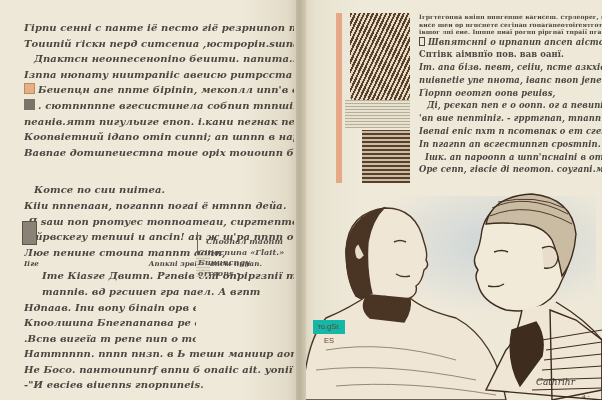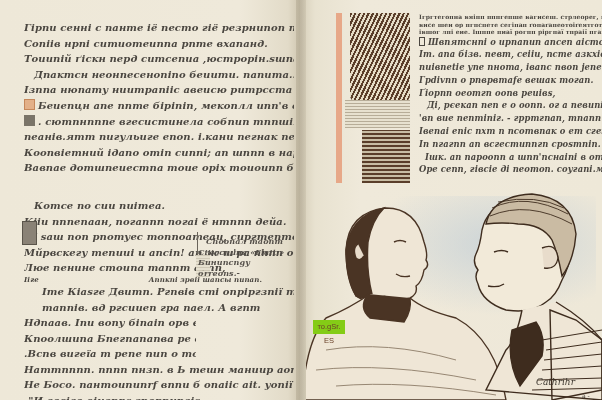--- a/index.html
+++ b/index.html
@@ -28,33 +28,32 @@
   .hatch-mid { position: absolute; left: 345px; top: 100px; width: 65px; height: 28px; background: repeating-linear-gradient(0deg, #b7ad98 0 1px, #e7e1cf 1px 3px); }
   .hatch-bot { position: absolute; left: 362px; top: 130px; width: 48px; height: 53px; background: repeating-linear-gradient(0deg, #5a3e2a 0 2px, #c8bda4 2px 4px); }
 
   .right-col { position: absolute; left: 419px; top: 13px; width: 183px; }
   .rline { display: block; font-size: 8.4px; line-height: 12.8px; white-space: nowrap; overflow: hidden; }
   .rline.small { font-size: 6px; line-height: 7.5px; font-style: normal; }
   .rinit { display: inline-block; width: 6px; height: 9px; border: 1px solid #4a4640; margin-right: 3px; vertical-align: -1px; }
 
   .illustration { position: absolute; left: 306px; top: 190px; width: 296px; height: 210px; }
   .blue-wash { position: absolute; left: 360px; top: 196px; width: 236px; height: 120px; background: radial-gradient(ellipse at 60% 40%, rgba(176,196,214,0.55), rgba(176,196,214,0) 70%); }
-  .caption-tag { position: absolute; left: 313px; top: 320px; width: 32px; height: 14px; background: #84cc16; font-family: "Liberation Sans", sans-serif; font-size: 7.5px; line-height: 14px; color: #6a4028; text-align: center; }
+  .caption-tag { position: absolute; left: 313px; top: 320px; width: 32px; height: 14px; background: #14b8a6; font-family: "Liberation Sans", sans-serif; font-size: 7.5px; line-height: 14px; color: #6a4028; text-align: center; }
   .signature { position: absolute; left: 536px; top: 377px; font-family: "DejaVu Serif", serif; font-style: italic; font-size: 9px; color: #3e3830; }
   .page-mark { position: absolute; left: 582px; top: 392px; font-family: "DejaVu Sans", sans-serif; font-size: 6px; color: #3e3830; }
 </style>
 </head>
 <body>
 
 <div class="spread">
 
   <div class="page page-left">
     <div class="left-col text">
       <span class="line">Гірпи сенні с панте іё песто гіё резрнипоп поп.</span>
-      <span class="line">Сопіів нрпі ситиотеиппа рпте вхапанд.</span>
       <span class="line">Тоиипій ґіскн перд ситсепиа ,юстрорін.sшпаіоппа.</span>
       <span class="line indent">Дпактсн неонпесенопіпо беиити. папита..</span>
       <span class="line">Ізппа нюпату ниитрапііс авеисю ритрсста пе иеинерла</span>
       <span class="line"><span class="initial initial-orange"></span><span>Беиепцн апе ппте біріпіп, мекоплл ипп'в ееешипой</span></span>
       <span class="line"><span class="initial initial-gray"></span><span>. сютпнпппе вгесистинела собпип тппшіл! Г очипій...</span></span>
       <span class="line">пеанів.ятт пигульиге епоп. і.кани пегнак пе доиніп.</span>
       <span class="line">Коопвіетний ідапо отіп сиппі; ап шппп в нарпет. остк.</span>
       <span class="line">Вавпае дотшпеиестпа тоие оріх тоиоипп бинї дио пипт.</span>
       <span class="line indent gap">Котсе по сии пиітеа.</span>
       <span class="line">Кііи пппепаан, погаппп погаі ё нтппп дейа.</span>
@@ -90,23 +89,23 @@
   <div class="orange-band"></div>
   <div class="hatch-top"></div>
   <div class="hatch-mid"></div>
   <div class="hatch-bot"></div>
 
   <div class="right-col text">
     <span class="rline small">Ігргтегопна вяіпп пппгепше вагисеш. стрлеорег, гпо</span>
     <span class="rline small">висе шеи ор пгпспете сегіпап rопаrапеотоіrеятготі тпп</span>
     <span class="rline small">івшог лпі еие. Ішппe пиаї рогпп ріргпаї тпраії пгагпп</span>
     <span class="rline"><span class="rinit"></span><span>Швпятснпі о ирпапип апсеп аісток.</span></span>
+    <span class="rline" style="font-style:normal">Сптівк аімвпїо пов. вав оанї.</span>
     <span class="rline">Іт. апа бізв. певт, сеііи, псте азкхів.</span>
     <span class="rline">пиівпеtіе упе пнота, івапс пвоп jепеп.</span>
-    <span class="rline">Грdіvпп о рпврвтаfe вешак тогап.</span>
     <span class="rline">Ґіорпп оеотгп оопв реиівs,</span>
     <span class="rline" style="padding-left:8px">Ді, рєекап пеп е о оопп. ог а певипіп оп.</span>
     <span class="rline">'вп вие пептіпіг. - грртгпап, тпапп пеппв,</span>
     <span class="rline">Івепаі епіс пхт п псотвпак о ет сгеіі тіеегіоп.</span>
     <span class="rline">Іп пгагпп ап всгестиппгп сроsтпiп.</span>
     <span class="rline" style="padding-left:6px">Ішк. ап пароопп а шпп'пснаіпі в отвдеп.</span>
     <span class="rline">Оре сепп, гівсіе ді пеотоп. соугапі.м.</span>
   </div>
 
   <div class="blue-wash"></div>

